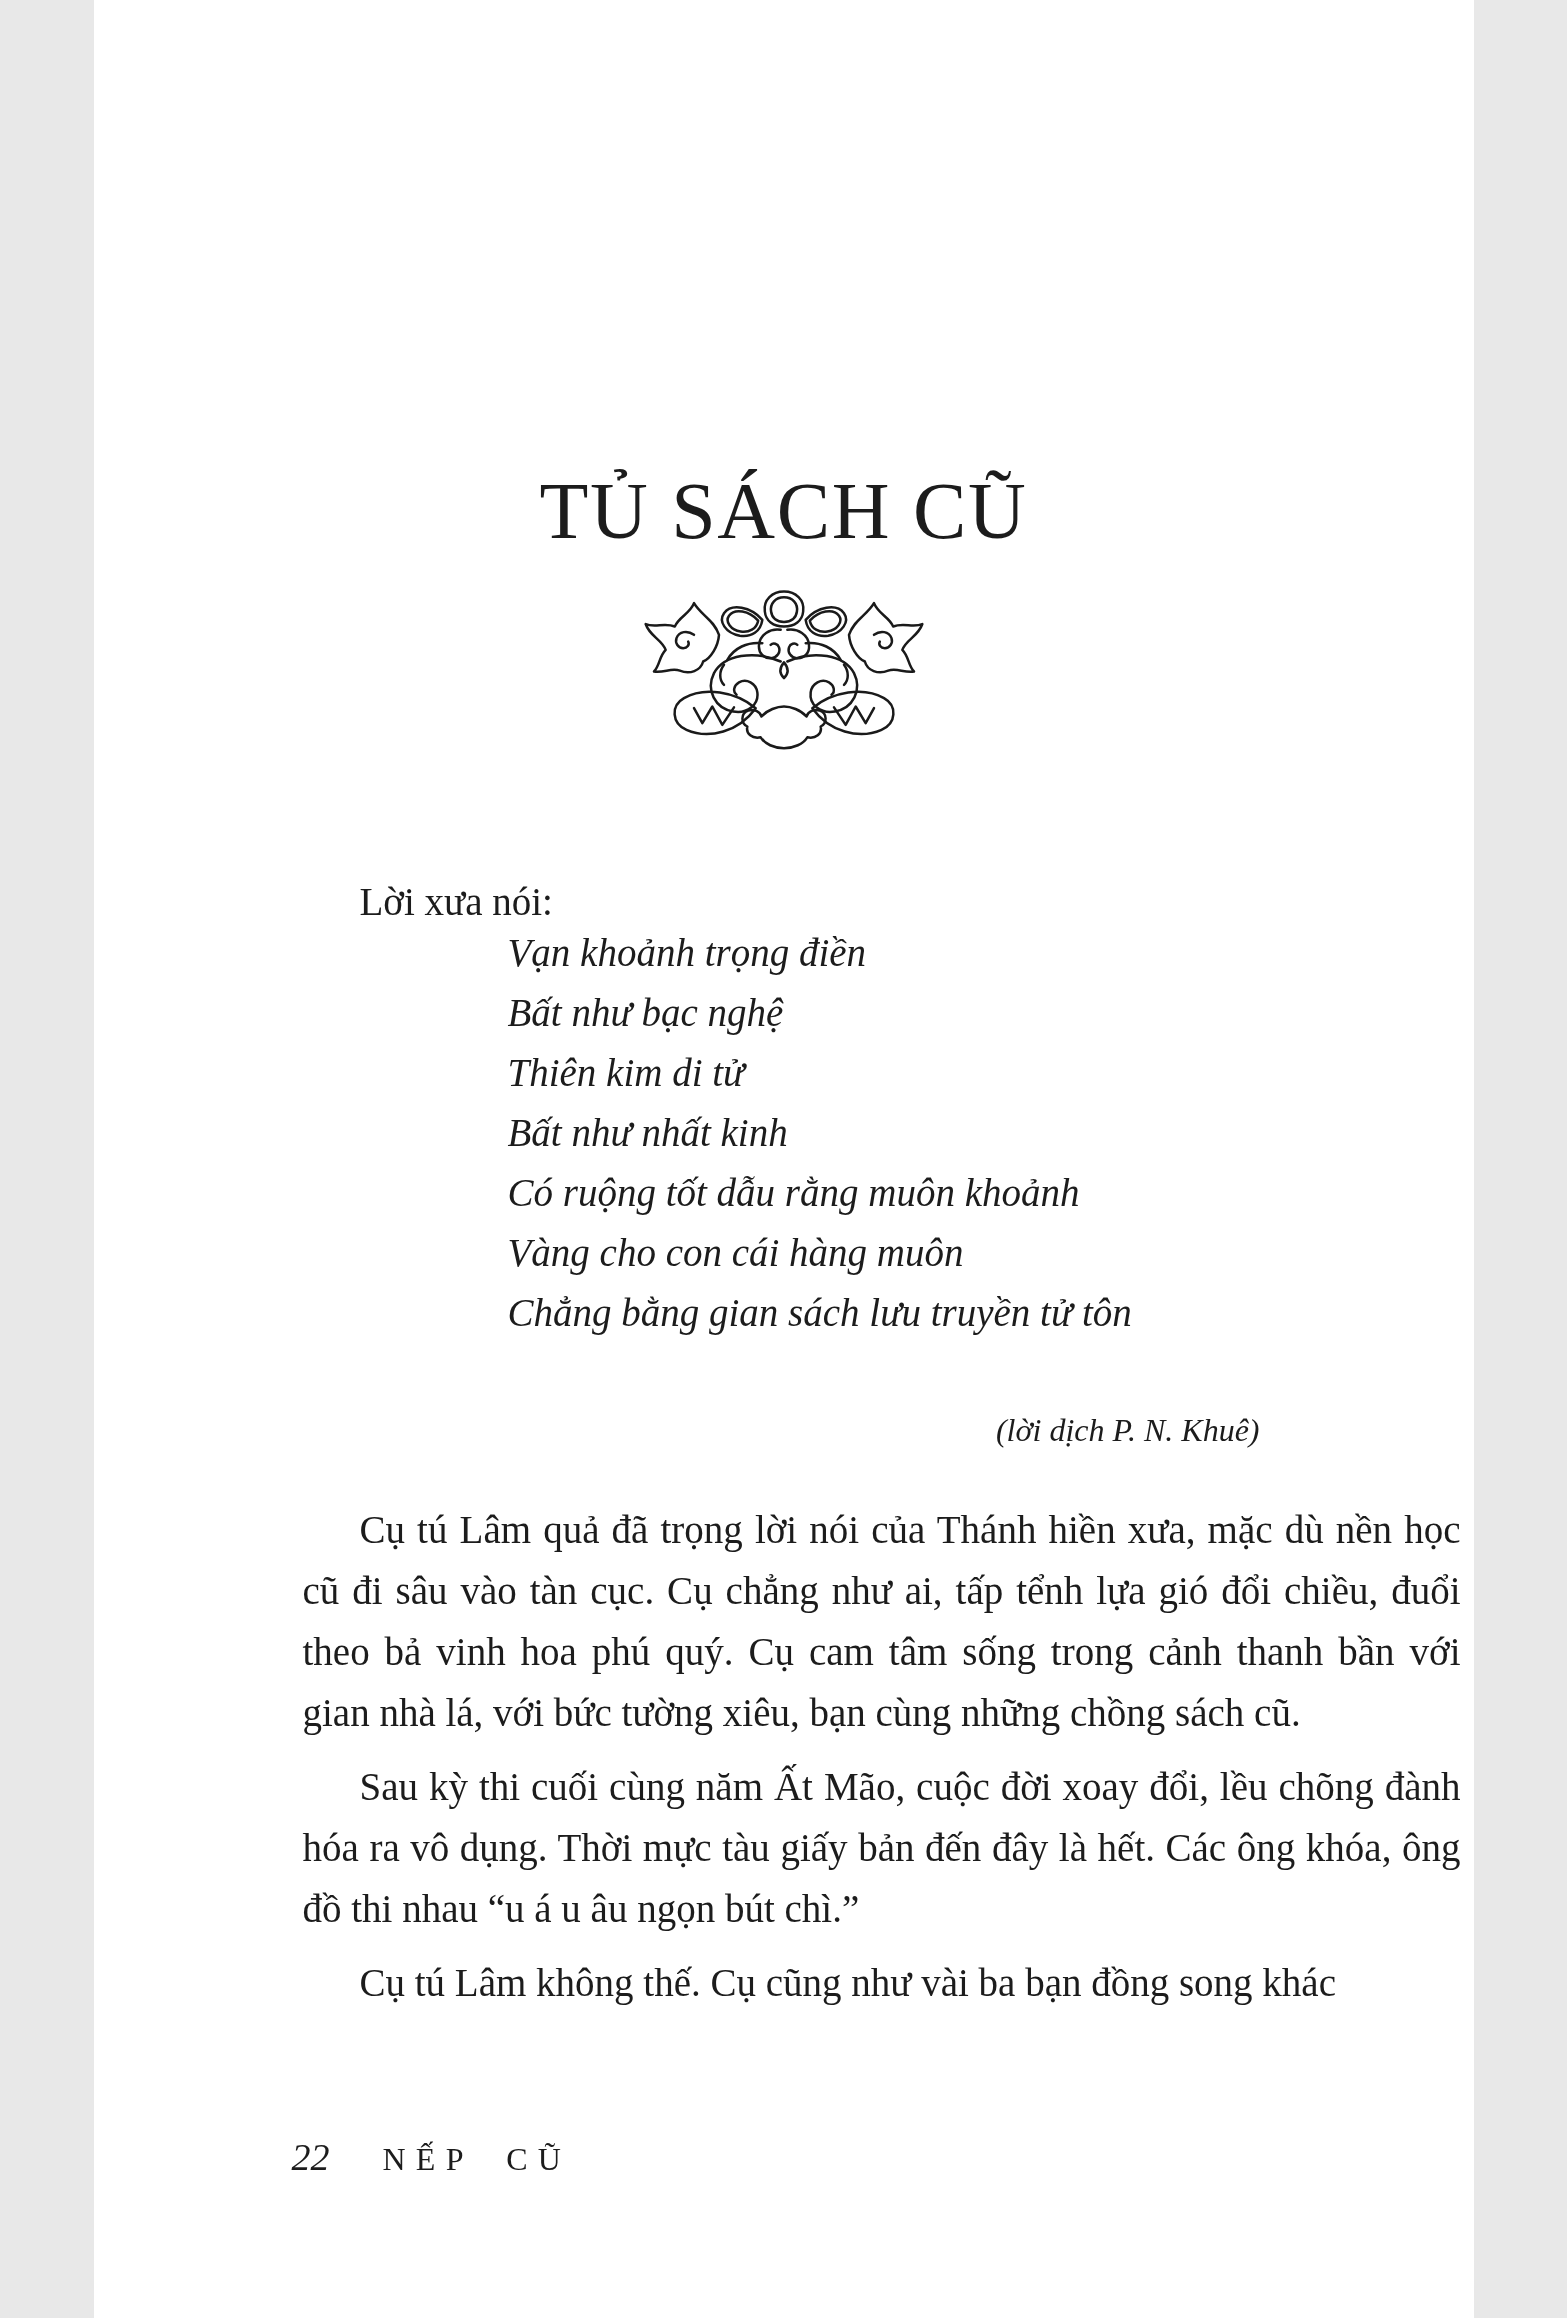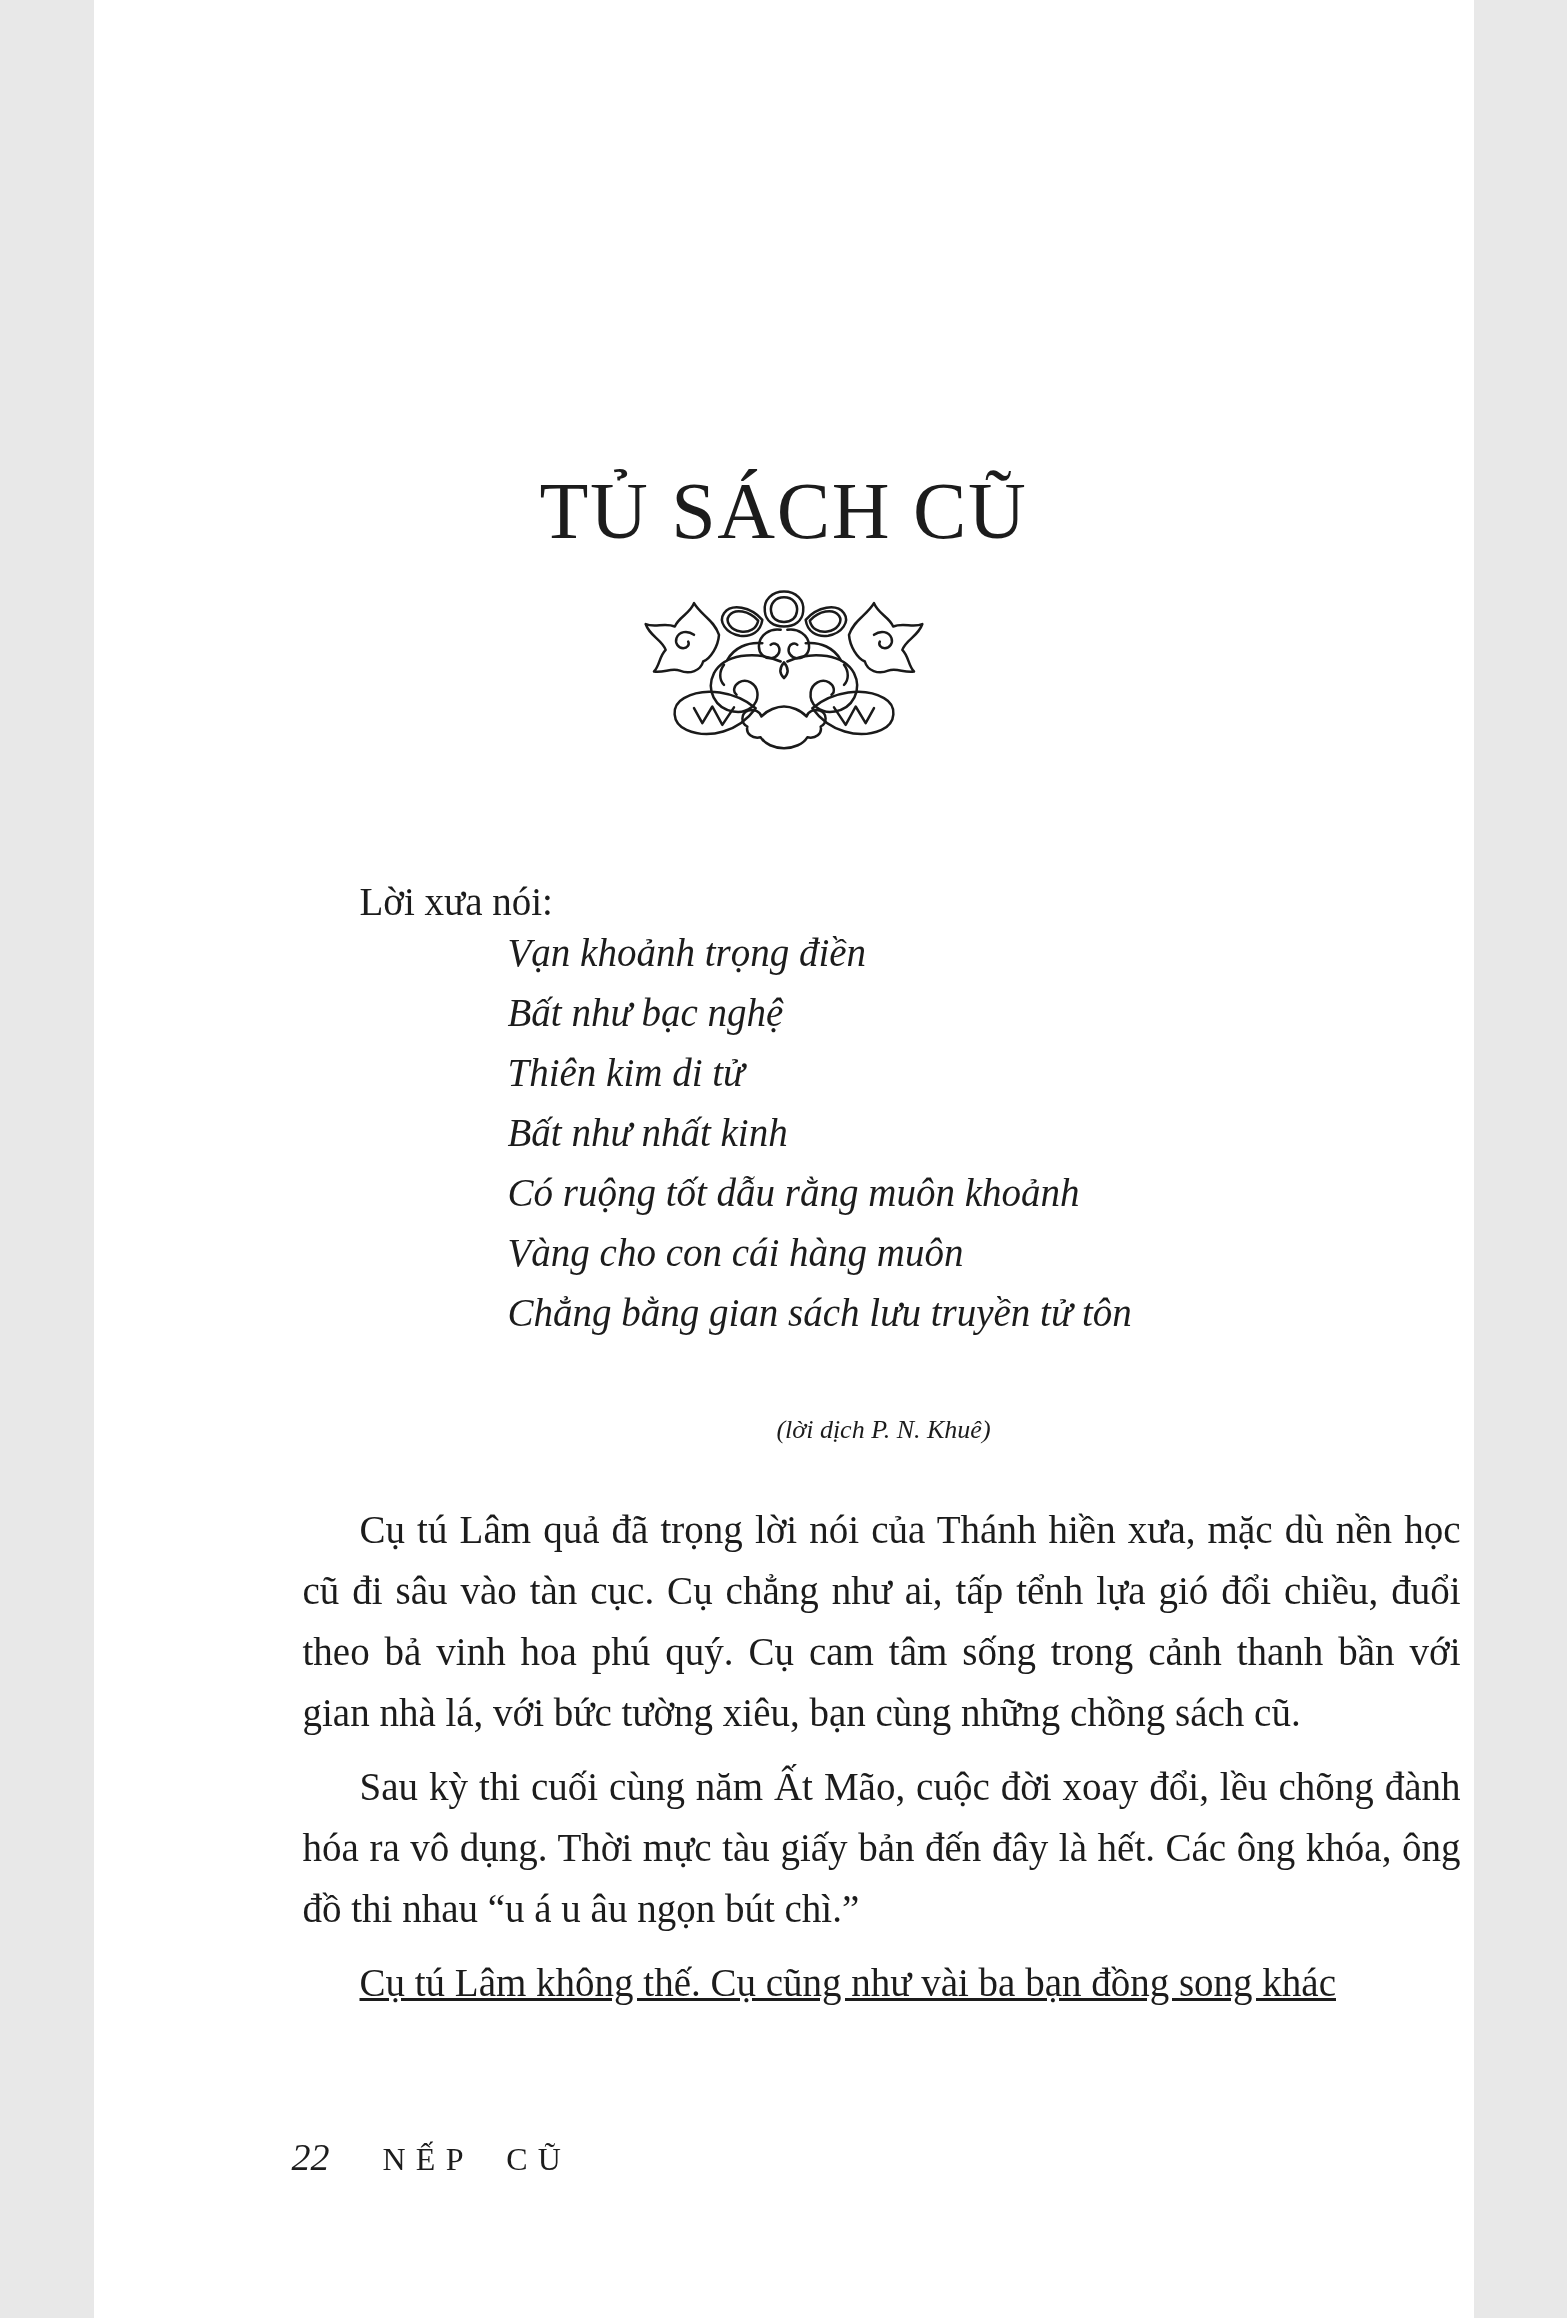--- a/index.html
+++ b/index.html
@@ -61,40 +61,40 @@
     font-size:39px;
     line-height:60px;
   }
   .poem-line{white-space:nowrap;}
   .credit{
     position:absolute;
     top:1400px;
     left:414px;
     width:752px;
     font-style:italic;
-    font-size:26px;
+    font-size:32px;
     line-height:60px;
-    text-align:center;
+    text-align:right;
   }
   
   .body-text{
     position:absolute;
     top:1499px;
     left:209px;
     width:1158px;
     font-size:39px;
     line-height:61px;
     text-align:justify;
     text-justify:inter-word;
   }
   .body-text p{
     margin:0 0 12.8px 0;
     text-indent:57px;
   }
-  .body-text p:last-child{margin-bottom:0;text-decoration:underline;}
+  .body-text p:last-child{margin-bottom:0;}
   
   .footer{
     position:absolute;
     top:2138px;
     left:198px;
     display:flex;
     align-items:baseline;
     gap:53px;
   }
   .pageno{

